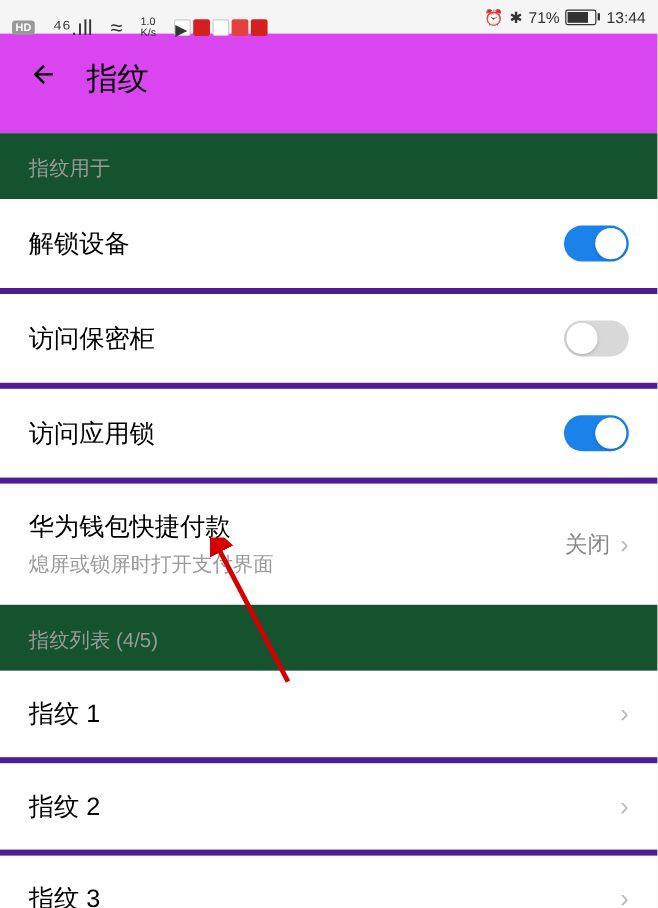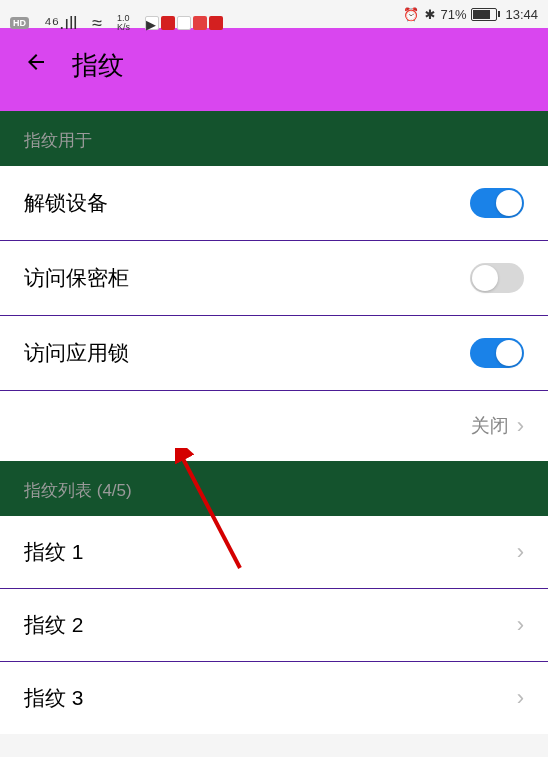--- a/index.html
+++ b/index.html
@@ -47,21 +47,21 @@
       background: #14532d;
     }
     .list {
       background: #fff;
     }
     .list-item {
       display: flex;
       justify-content: space-between;
       align-items: center;
       padding: 22px 24px;
-      border-bottom: 1px solid #4c1d95;
+      border-bottom: 5px solid #4c1d95;
     }
     .list-item:last-child { border-bottom: none; }
     .item-label { font-size: 21px; color: #000; }
     .item-sub { font-size: 17px; color: #9a9a9a; margin-top: 6px; }
     .item-left { display: flex; flex-direction: column; }
     .item-right { display: flex; align-items: center; gap: 8px; color: #888; font-size: 19px; }
     .toggle {
       width: 54px;
       height: 30px;
       border-radius: 15px;
@@ -167,20 +167,22 @@
   <div class="list-item">
     <span class="item-label">访问保密柜</span>
     <span class="toggle off"></span>
   </div>
   <div class="list-item">
     <span class="item-label">访问应用锁</span>
     <span class="toggle on"></span>
   </div>
   <div class="list-item">
     <div class="item-left">
+      <span class="item-label">华为钱包快捷付款</span>
+      <span class="item-sub">熄屏或锁屏时打开支付界面</span>
     </div>
     <div class="item-right">
       <span>关闭</span>
       <span class="chevron">›</span>
     </div>
   </div>
 </div>
 
 <div class="section-header">指纹列表 (4/5)</div>
 

